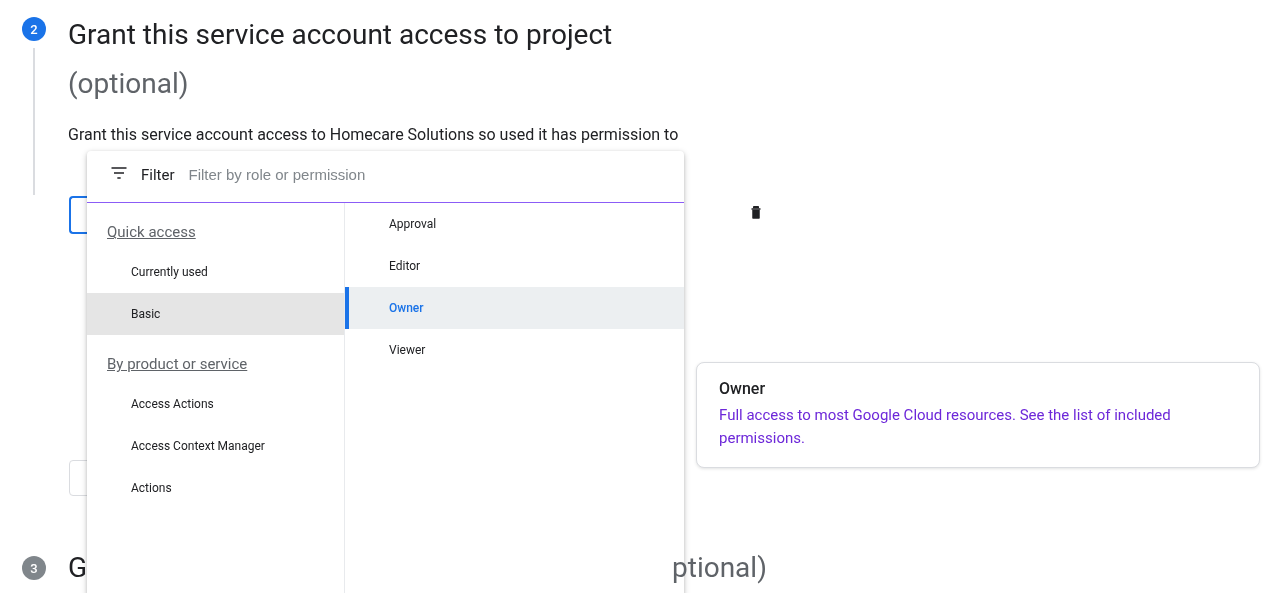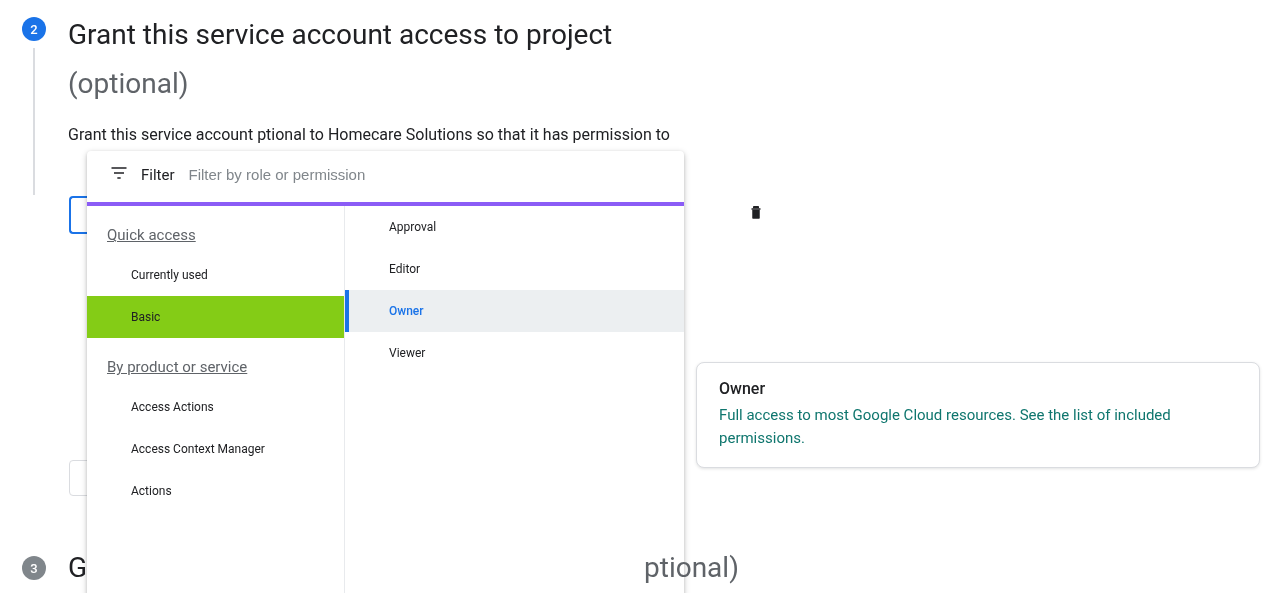--- a/index.html
+++ b/index.html
@@ -99,21 +99,21 @@
     width: 597px;
     background: #fff;
     box-shadow: 0 2px 6px rgba(0,0,0,0.22), 0 1px 3px rgba(0,0,0,0.12);
     border-radius: 4px;
     overflow: hidden;
   }
   .filter-bar {
     display: flex;
     align-items: center;
     padding: 12px 20px 16px 22px;
-    border-bottom: 4px solid #8b5cf6;
+    border-bottom: 1px solid #8b5cf6;
     gap: 12px;
   }
   .filter-label {
     font-size: 15px;
     color: #202124;
   }
   .filter-input {
     flex: 1;
     border: none;
     outline: none;
@@ -145,21 +145,21 @@
     color: #5f6368;
     text-decoration: underline;
   }
   .menu-item {
     padding: 14px 20px 14px 44px;
     font-size: 12px;
     color: #202124;
     cursor: pointer;
     position: relative;
   }
-  .menu-item.selected-left { background: #84cc16; }
+  .menu-item.selected-left { background: #e5e5e5; }
   .col-right .menu-item { padding-left: 44px; }
   .menu-item.selected-right {
     background: #eceff1;
     color: #1a73e8;
     font-weight: 500;
   }
   .menu-item.selected-right::before {
     content: '';
     position: absolute;
     left: 0;
@@ -183,21 +183,21 @@
     padding: 16px 22px 18px 22px;
   }
   .tooltip-title {
     font-size: 16px;
     font-weight: 500;
     color: #202124;
     margin-bottom: 6px;
   }
   .tooltip-desc {
     font-size: 15px;
-    color: #0f766e;
+    color: #6d28d9;
     line-height: 1.5;
   }
 
   
   .step3 {
     position: absolute;
     left: 0;
     top: 551px;
     padding-left: 68px;
   }
@@ -225,21 +225,21 @@
 </style>
 </head>
 <body>
 
 <div class="step" style="top:12px;position:absolute;left:0;width:820px;">
   <div class="vline"></div>
   <div class="step-num active">2</div>
   <div class="step-title">Grant this service account access to project</div>
   <div class="step-subtitle">(optional)</div>
   <div class="step-desc">
-    <span>Grant this service account ptional to Homecare Solutions so that it has permission to</span>
+    <span>Grant this service account access to Homecare Solutions so used it has permission to</span>
     <span style="visibility:hidden"> complete specific actions on the resources in your project. </span>
     <span class="learn-more"><span>re</span><span class="ext-icon"><svg width="14" height="14" viewBox="0 0 24 24" fill="none">
             <path d="M14 3h7v7" stroke="#1a73e8" stroke-width="2"></path>
             <path d="M10 14L21 3" stroke="#1a73e8" stroke-width="2"></path>
             <path d="M19 14v5a2 2 0 01-2 2H5a2 2 0 01-2-2V7a2 2 0 012-2h5" stroke="#1a73e8" stroke-width="2"></path>
           </svg></span></span>
   </div>
 </div>
 
 <div class="role-select-outline"></div>
@@ -285,14 +285,14 @@
 </div>
 
 <div class="tooltip-card">
   <div class="tooltip-title">Owner</div>
   <div class="tooltip-desc">Full access to most Google Cloud resources. See the list of included permissions.</div>
 </div>
 
 <div class="step3">
   <div class="step-num inactive" style="position:absolute;left:22px;top:5px;">3</div>
   <span class="step3-title">G</span>
-  <span class="step3-optional" style="position:absolute;left:644px;">ptional)</span>
+  <span class="step3-optional" style="position:absolute;left:672px;">ptional)</span>
 </div>
 
 </body></html>

